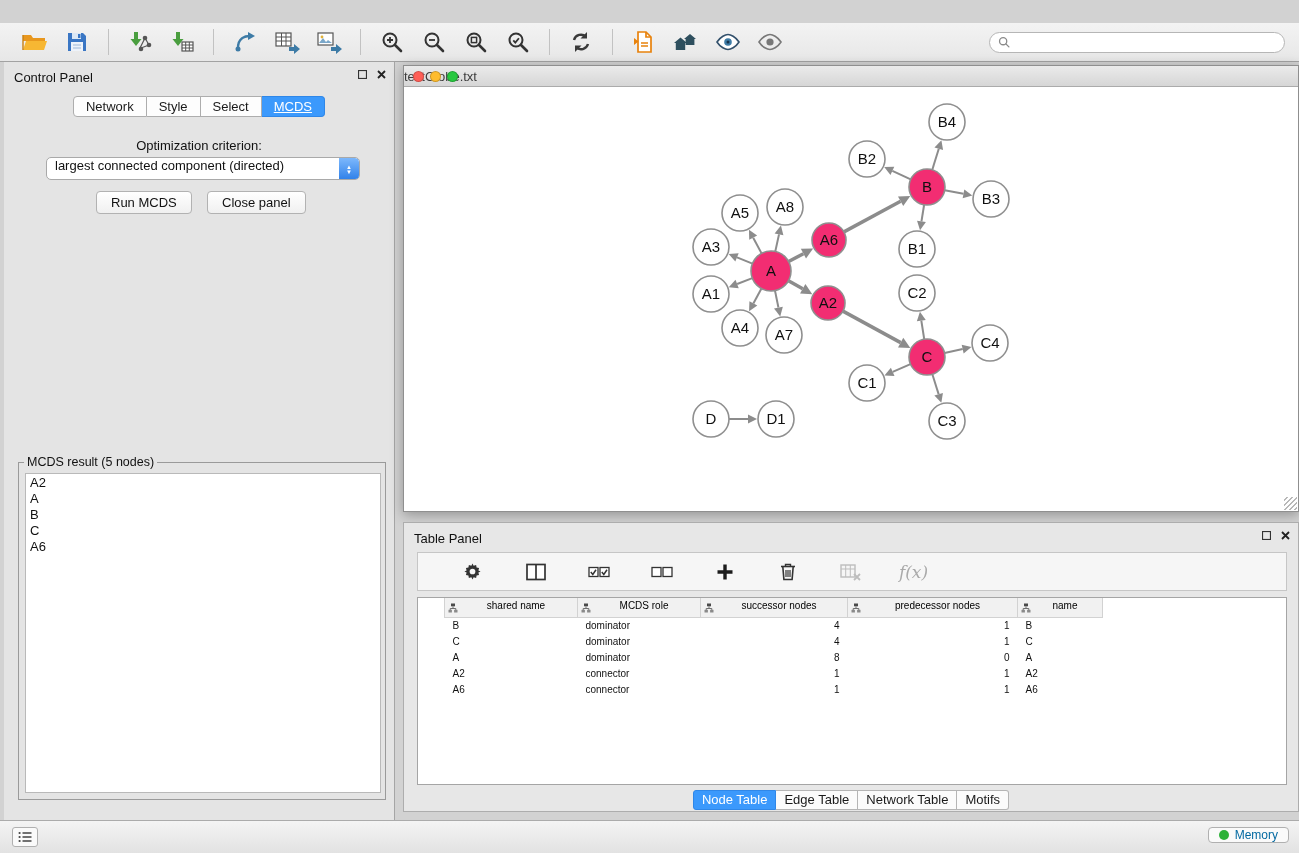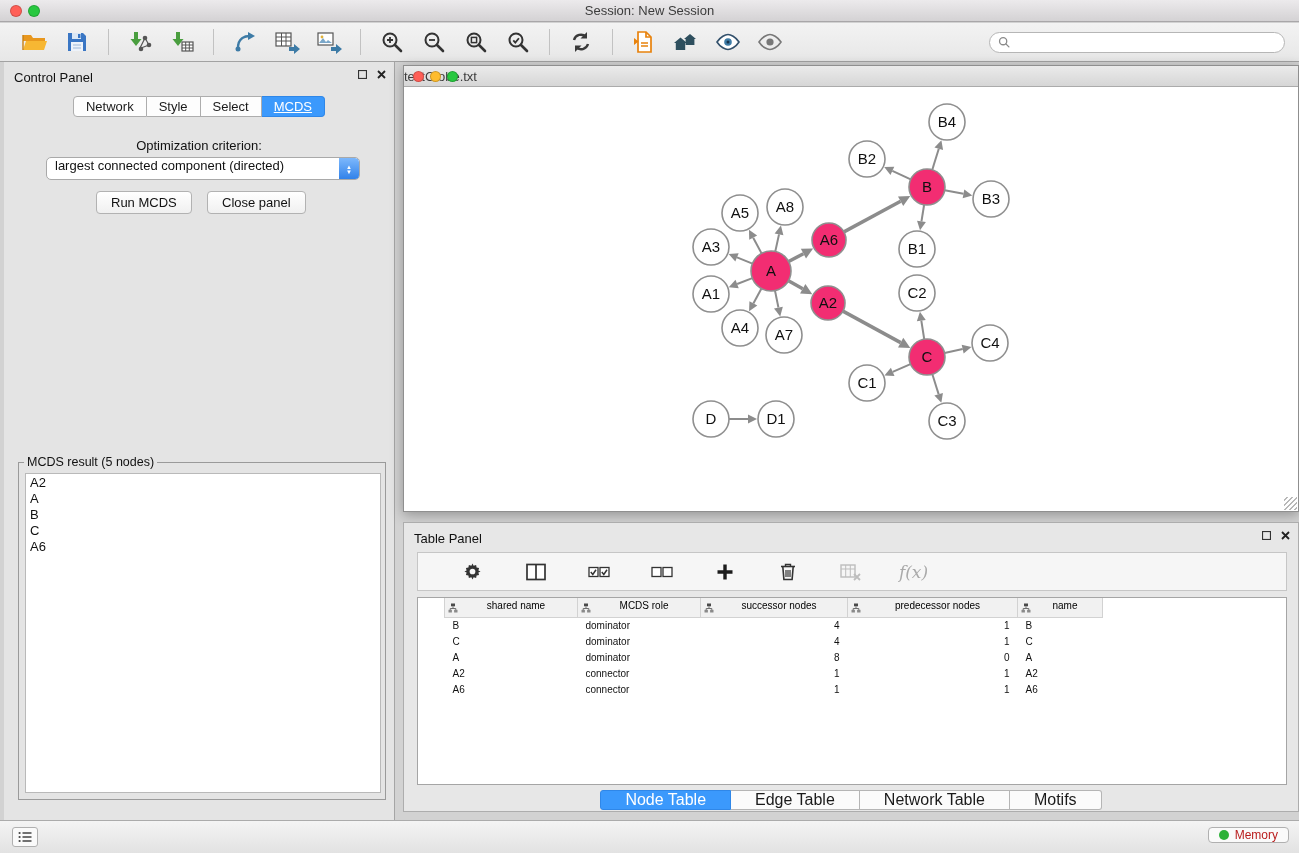--- a/index.html
+++ b/index.html
@@ -64,43 +64,36 @@
 .tp-header { position:relative; height:26px; }
 .tp-toolbar { position:absolute; left:13px; top:29px; width:870px; height:39px; background:#f6f6f6; border:1px solid #c6c6c6; display:flex; align-items:center; padding:0 10px; }
 .tp-tool { width:37px; height:30px; display:flex; align-items:center; justify-content:center;margin-left:26px; }
 .fx { font-family:"DejaVu Serif","Liberation Serif",serif; font-style:italic; font-size:17px; color:#a9a9a9; }
 .table-wrap { position:absolute; left:13px; top:74px; width:870px; height:188px; background:#fff; border:1px solid #a5a5a5; overflow:hidden; }
 table.node-table { border-collapse:collapse; font-size:10px; table-layout:fixed;margin-left:26px; }
 .node-table th { font-weight:normal; background:#f1f1f1; border:1px solid #d2d2d2; border-top:none; height:19px; padding:0 3px; text-align:center; white-space:nowrap; overflow:hidden; }
 .node-table th .th-icon { float:left; margin-top:3px; }
 .node-table td { height:16px; padding:0 8px; color:#111; white-space:nowrap; overflow:hidden; }
 .bottom-tabs { position:absolute; left:0; right:0; top:267px; display:flex; justify-content:center; }
-.btab { font-size:16px; height:20px; line-height:18px; padding:0 24px; background:#fbfbfb; border:1px solid #b5b5b5; border-left:none; color:#1a1a1a; }
+.btab { font-size:13px; height:20px; line-height:18px; padding:0 8px; background:#fbfbfb; border:1px solid #b5b5b5; border-left:none; color:#1a1a1a; }
 .btab:first-child { border-left:1px solid #b5b5b5; border-radius:3px 0 0 3px; }
 .btab:last-child { border-radius:0 3px 3px 0; }
 .btab.active { color:#fff; border-color:#2f87e8; }
 
 
 .statusbar { position:absolute; left:0; top:820px; width:1299px; height:33px; background:linear-gradient(#f4f4f4,#e2e2e2); border-top:1px solid #ababab; }
 .console-btn { position:absolute; left:12px; top:6px; width:26px; height:20px; border:1px solid #b0b0b0; border-radius:3px; background:#fafafa; display:flex; align-items:center; justify-content:center; }
-.memory-btn { position:absolute; right:10px; top:6px; height:16px; border:1px solid #b0b0b0; border-radius:4px; background:#fafafa; display:flex; align-items:center; padding:0 10px; gap:6px; font-size:12px; color:#b91c1c; }
+.memory-btn { position:absolute; right:10px; top:6px; height:16px; border:1px solid #b0b0b0; border-radius:4px; background:#fafafa; display:flex; align-items:center; padding:0 10px; gap:6px; font-size:12px; color:#0369a1; }
 .memory-dot { width:10px; height:10px; border-radius:50%; background:#2cb138; }
 </style>
 </head>
 <body>
 
 <div class="app">
 
-  <div class="titlebar">
-    <div class="lights">
-      <div class="light red"></div>
-      <div class="light green"></div>
-    </div>
-    <div class="title">Session: New Session</div>
-  </div>
 
   <div class="main-toolbar">
     <div class="tbtn">
       <svg width="26" height="22" viewBox="0 0 26 22">
           <path d="M1 4h8l2 3h12v3H1z" fill="#e8971e"></path>
           <path d="M1 19l3-9h21l-3 9z" fill="#f7b733"></path>
           <path d="M1 4v15" stroke="#c87f12" stroke-width="1.4"></path>
         </svg>
     </div>
     <div class="tbtn">

